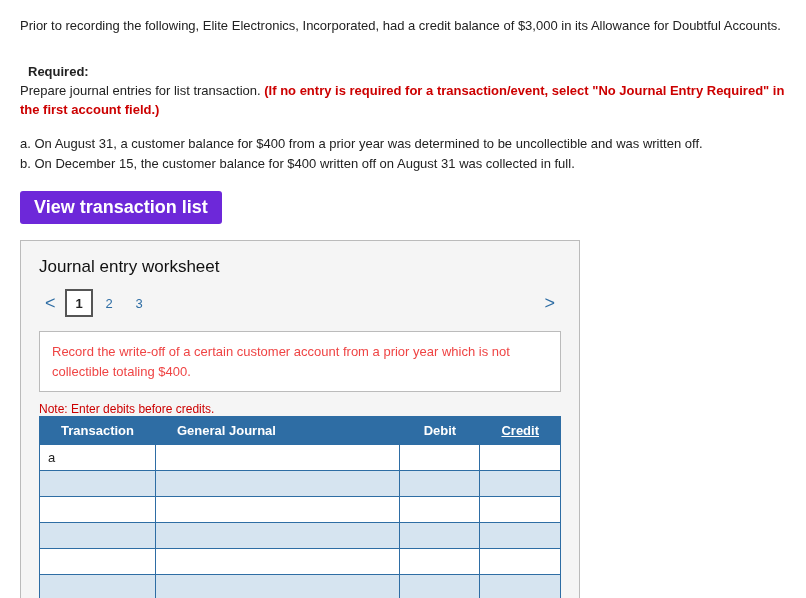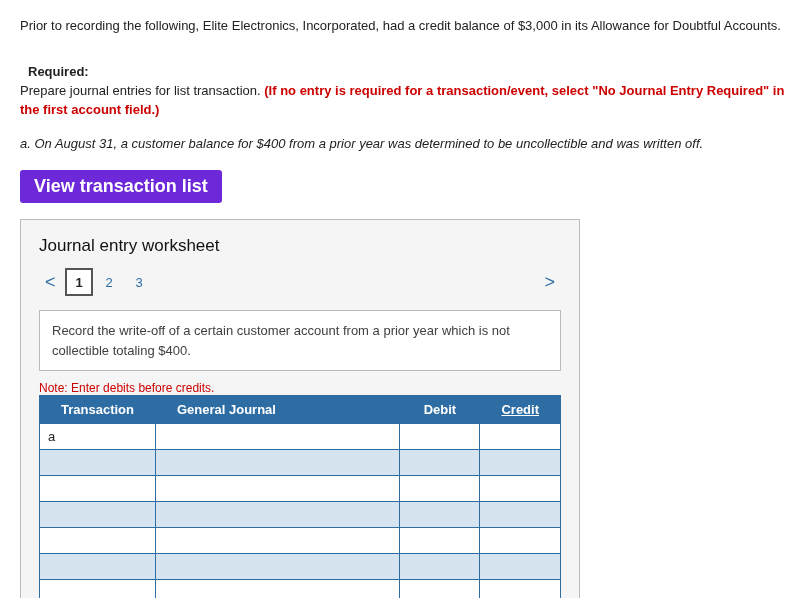--- a/index.html
+++ b/index.html
@@ -28,21 +28,20 @@
       margin-bottom: 14px;
     }
     .required-body span.bold-red {
       font-weight: bold;
       color: #cc0000;
     }
     .transactions {
       font-size: 13px;
       line-height: 1.6;
       margin-bottom: 16px;
-      font-style: italic;
     }
     .btn {
       display: inline-block;
       padding: 6px 14px;
       font-size: 18px;
       font-weight: bold;
       color: #fff;
       background-color: #6d28d9;
       border: none;
       border-radius: 3px;
@@ -111,21 +110,21 @@
     }
     .pagination .right-arrow {
       margin-left: auto;
     }
 
     .description-box {
       border: 1px solid #bbb;
       background: #fff;
       padding: 10px 12px;
       font-size: 13px;
-      color: #404040;
+      color: #ef4444;
       margin-bottom: 10px;
       line-height: 1.5;
     }
 
     .note-text {
       color: #cc0000;
       font-size: 12px;
     }
 
     .journal-table {
@@ -184,20 +183,21 @@
 </p>
 
 <p class="required-label">Required:</p>
 <p class="required-body">
   <span>Prepare journal entries for list transaction.</span>
   <span class="bold-red">(If no entry is required for a transaction/event, select "No Journal Entry Required" in the first account field.)</span>
 </p>
 
 <div class="transactions">
   <div>a. On August 31, a customer balance for $400 from a prior year was determined to be uncollectible and was written off.</div>
+  <div>b. On December 15, the customer balance for $400 written off on August 31 was collected in full.</div>
 </div>
 
 <div class="view-transaction-btn">
   <button class="btn">View transaction list</button>
 </div>
 
 <div class="worksheet-container">
   <div class="worksheet-title">Journal entry worksheet</div>
 
   <div class="pagination">

